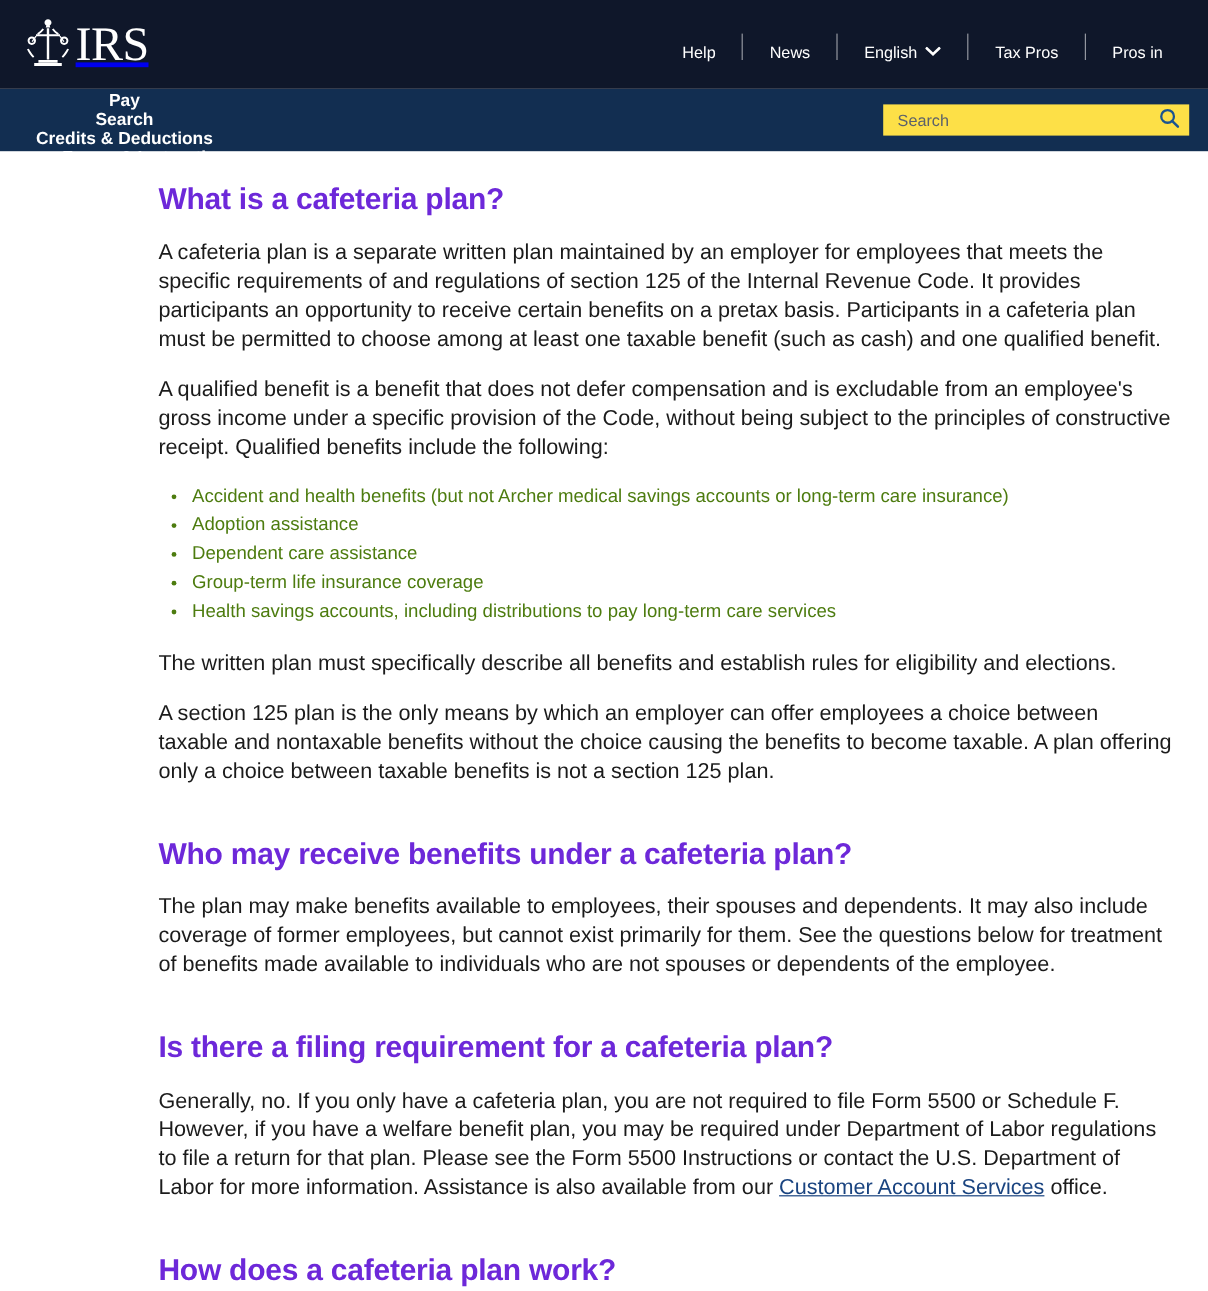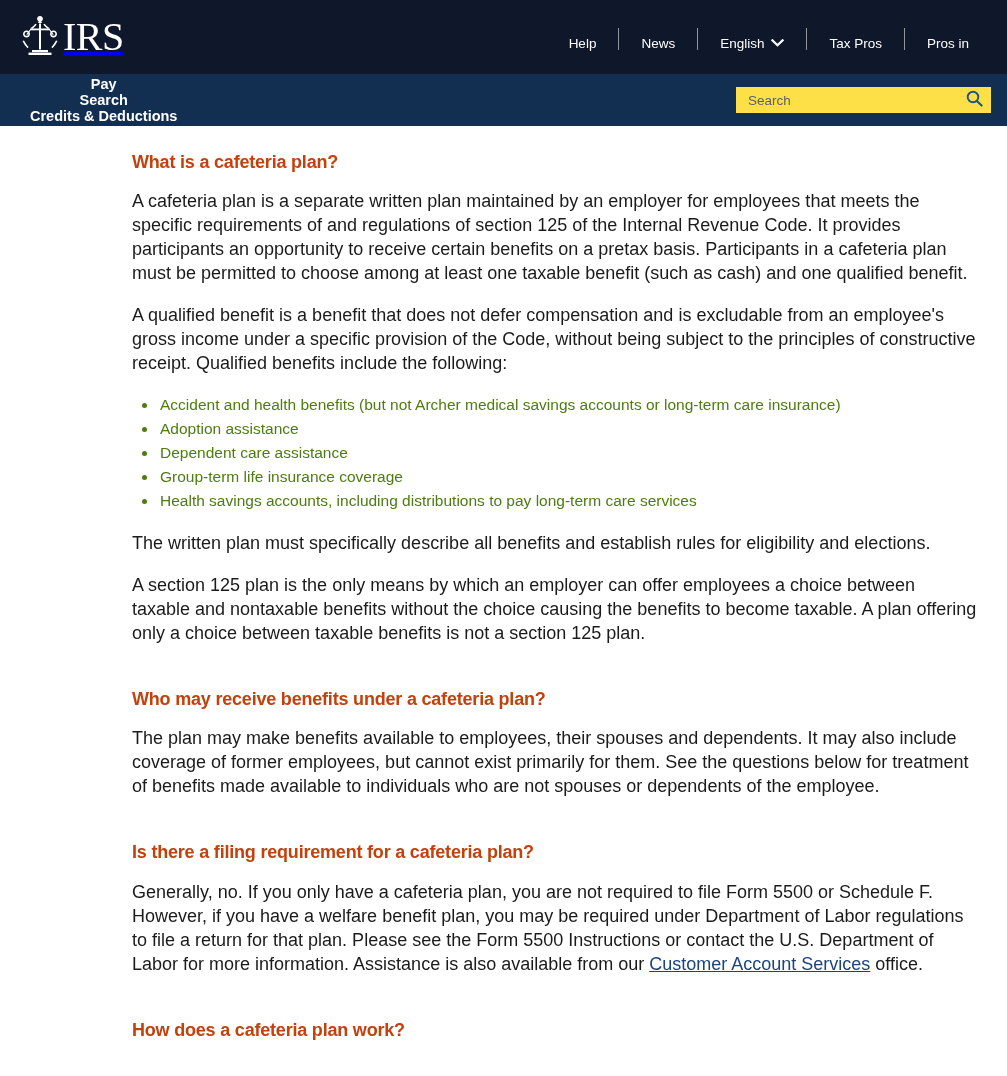--- a/index.html
+++ b/index.html
@@ -108,23 +108,23 @@
   }
 
   
   .content {
     padding: 26px 30px 0 132px;
     max-width: 1007px;
   }
   .section { margin-bottom: 0; }
   h2.section-heading {
     font-family: "Liberation Sans", sans-serif;
-    font-size: 18px;
+    font-size: 25px;
     font-weight: bold;
-    color: #c2410c;
+    color: #6d28d9;
     margin: 0 0 16px 0;
     letter-spacing: -0.2px;
     line-height: 1.18;
   }
   h2.section-heading.spaced { margin-top: 44px; }
   p.body-text {
     font-size: 18px;
     line-height: 24px;
     color: #1b1b1b;
     margin: 0 0 18px 0;

